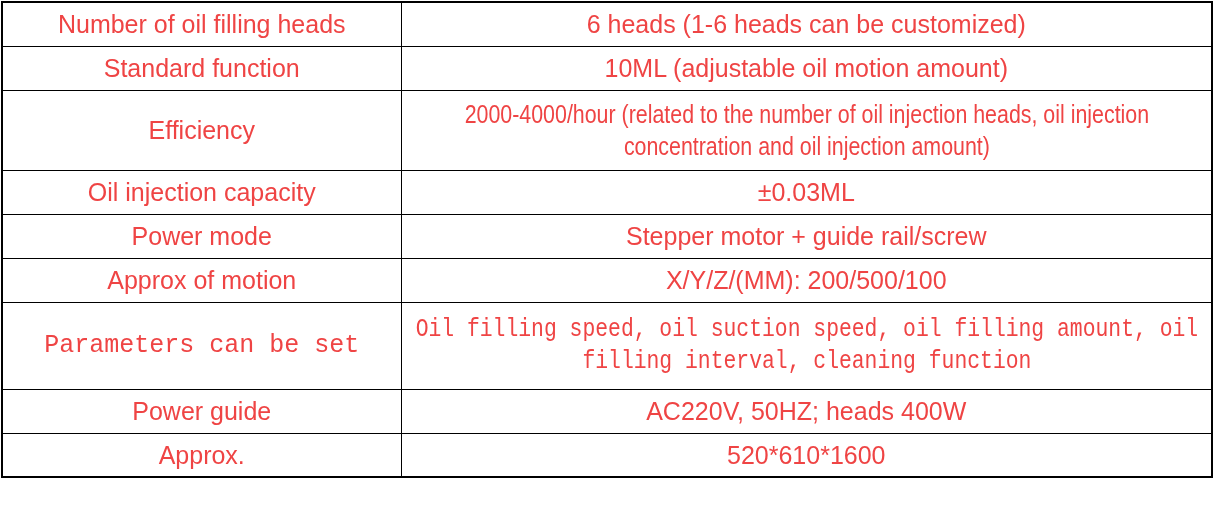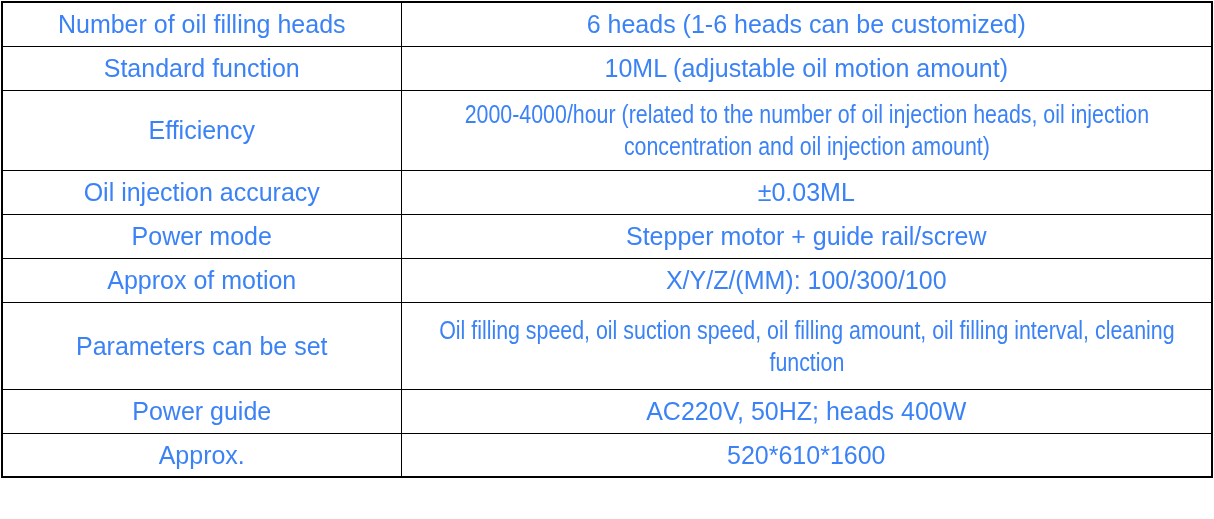--- a/index.html
+++ b/index.html
@@ -6,41 +6,41 @@
     margin: 0;
     padding: 0;
     background: #ffffff;
   }
   .page {
     width: 1214px;
     height: 519px;
     background: #ffffff;
     box-sizing: border-box;
     font-family: "Liberation Sans", sans-serif;
-    color: #3b82f6;
+    color: #ef4444;
     padding: 1px 0 0 1px;
   }
   table.spec {
     border-collapse: collapse;
     width: 1210px;
     table-layout: fixed;
   }
   table.spec td {
     border: 1.5px solid #000000;
     font-size: 25px;
     line-height: 1.28;
     text-align: center;
     vertical-align: middle;
     padding: 2px 4px;
     box-sizing: border-box;
     overflow: hidden;
   }
   table.spec tr { height: 44px; }
   table.spec tr.tall-a { height: 80px; }
-  table.spec tr.tall-b { height: 87px; }
+  table.spec tr.tall-b { height: 87px; font-family: Liberation Mono, monospace; }
   table.spec { border: 2px solid #000000; }
   col.c-label { width: 399px; }
   col.c-value { width: 811px; }
   
   .cx {
     width: 117%;
     transform: scaleX(0.855);
     transform-origin: 0 50%;
     text-align: center;
   }
@@ -63,30 +63,30 @@
         <td>Standard function</td>
         <td>10ML (adjustable oil motion amount)</td>
       </tr>
       <tr class="tall-a">
         <td>Efficiency</td>
         <td>
           <div class="cx">2000-4000/hour (related to the number of oil injection heads, oil injection concentration and oil injection amount)</div>
         </td>
       </tr>
       <tr>
-        <td>Oil injection accuracy</td>
+        <td>Oil injection capacity</td>
         <td>±0.03ML</td>
       </tr>
       <tr>
         <td>Power mode</td>
         <td>Stepper motor + guide rail/screw</td>
       </tr>
       <tr>
         <td>Approx of motion</td>
-        <td>X/Y/Z/(MM): 100/300/100</td>
+        <td>X/Y/Z/(MM): 200/500/100</td>
       </tr>
       <tr class="tall-b">
         <td>Parameters can be set</td>
         <td>
           <div class="cx">Oil filling speed, oil suction speed, oil filling amount, oil filling interval, cleaning function</div>
         </td>
       </tr>
       <tr>
         <td>Power guide</td>
         <td>AC220V, 50HZ; heads 400W</td>

